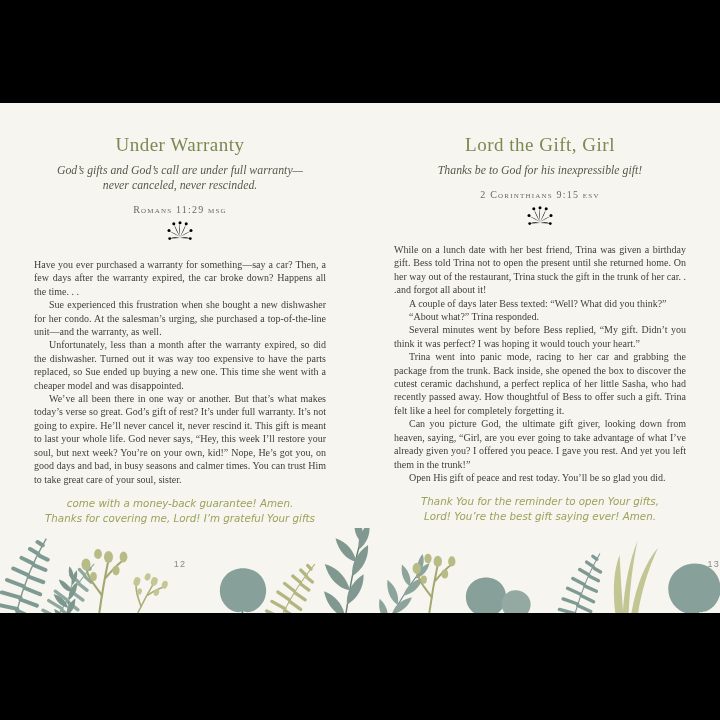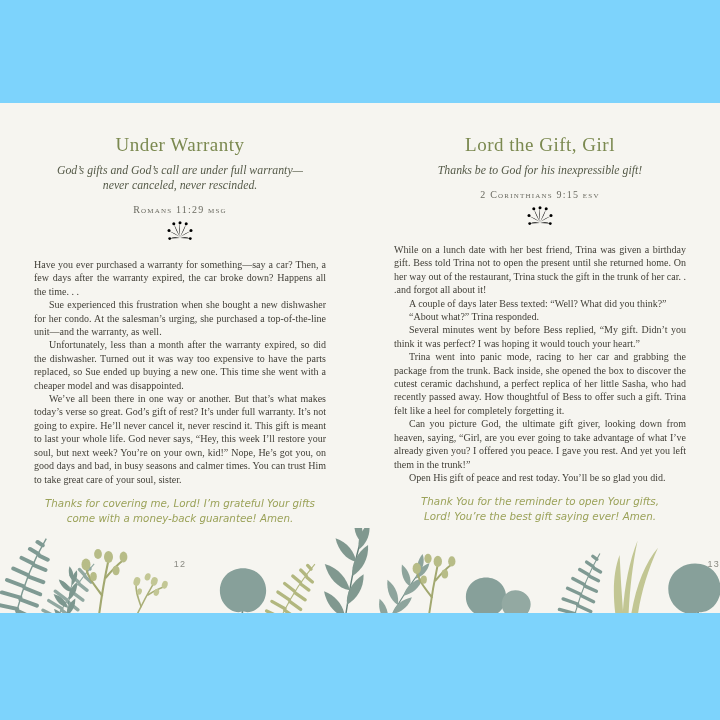--- a/index.html
+++ b/index.html
@@ -1,16 +1,16 @@
 <!DOCTYPE html>
 <html><head>
 <meta charset="utf-8">
 <style>
   html,body{margin:0;padding:0;background:#ffffff;}
-  .stage{position:relative;width:720px;height:720px;background:#7dd3fc;overflow:hidden;
+  .stage{position:relative;width:720px;height:720px;background:#000000;overflow:hidden;
          font-family:"Liberation Serif",serif;}
   .spread{position:absolute;left:0;top:103px;width:720px;height:510px;background:#f6f5f0;overflow:hidden;}
   .page{position:absolute;top:0;height:100%;box-sizing:border-box;padding-top:31px;text-align:center;}
   .page-left{left:34px;width:292px;}
   .page-right{left:394px;width:292px;}
   .title{font-size:19px;line-height:22px;font-weight:400;letter-spacing:.5px;color:#7b8950;margin:0 0 7px 0;}
   .scripture{font-style:italic;font-size:11.8px;line-height:15px;color:#565b49;}
   .reference{font-variant:small-caps;font-size:10px;line-height:13px;letter-spacing:1.2px;color:#6a6a60;margin-top:10px;}
   .sprig{display:block;margin:5px auto 7px auto;}
   .body{text-align:justify;font-size:10px;line-height:13.4px;color:#403e36;}
@@ -121,22 +121,22 @@
       <svg class="sprig" width="28" height="30" viewBox="0 0 28 30">
           <use href="#sprigdef"></use>
         </svg>
       <div class="body">
         <p>Have you ever purchased a warranty for something—say a car? Then, a few days after the warranty expired, the car broke down? Happens all the time. . .</p>
         <p>Sue experienced this frustration when she bought a new dishwasher for her condo. At the salesman’s urging, she purchased a top-of-the-line unit—and the warranty, as well.</p>
         <p>Unfortunately, less than a month after the warranty expired, so did the dishwasher. Turned out it was way too expensive to have the parts replaced, so Sue ended up buying a new one. This time she went with a cheaper model and was disappointed.</p>
         <p>We’ve all been there in one way or another. But that’s what makes today’s verse so great. God’s gift of rest? It’s under full warranty. It’s not going to expire. He’ll never cancel it, never rescind it. This gift is meant to last your whole life. God never says, “Hey, this week I’ll restore your soul, but next week? You’re on your own, kid!” Nope, He’s got you, on good days and bad, in busy seasons and calmer times. You can trust Him to take great care of your soul, sister.</p>
       </div>
       <div class="prayer">
+        <div>come with a money-back guarantee! Amen.</div>
         <div>Thanks for covering me, Lord! I’m grateful Your gifts</div>
-        <div>come with a money-back guarantee! Amen.</div>
       </div>
     </div>
 
     <div class="page page-right">
       <h1 class="title">Lord the Gift, Girl</h1>
       <div class="scripture">
         <div>Thanks be to God for his inexpressible gift!</div>
       </div>
       <div class="reference">2 Corinthians 9:15 esv</div>
       <svg class="sprig" width="28" height="30" viewBox="0 0 28 30">

